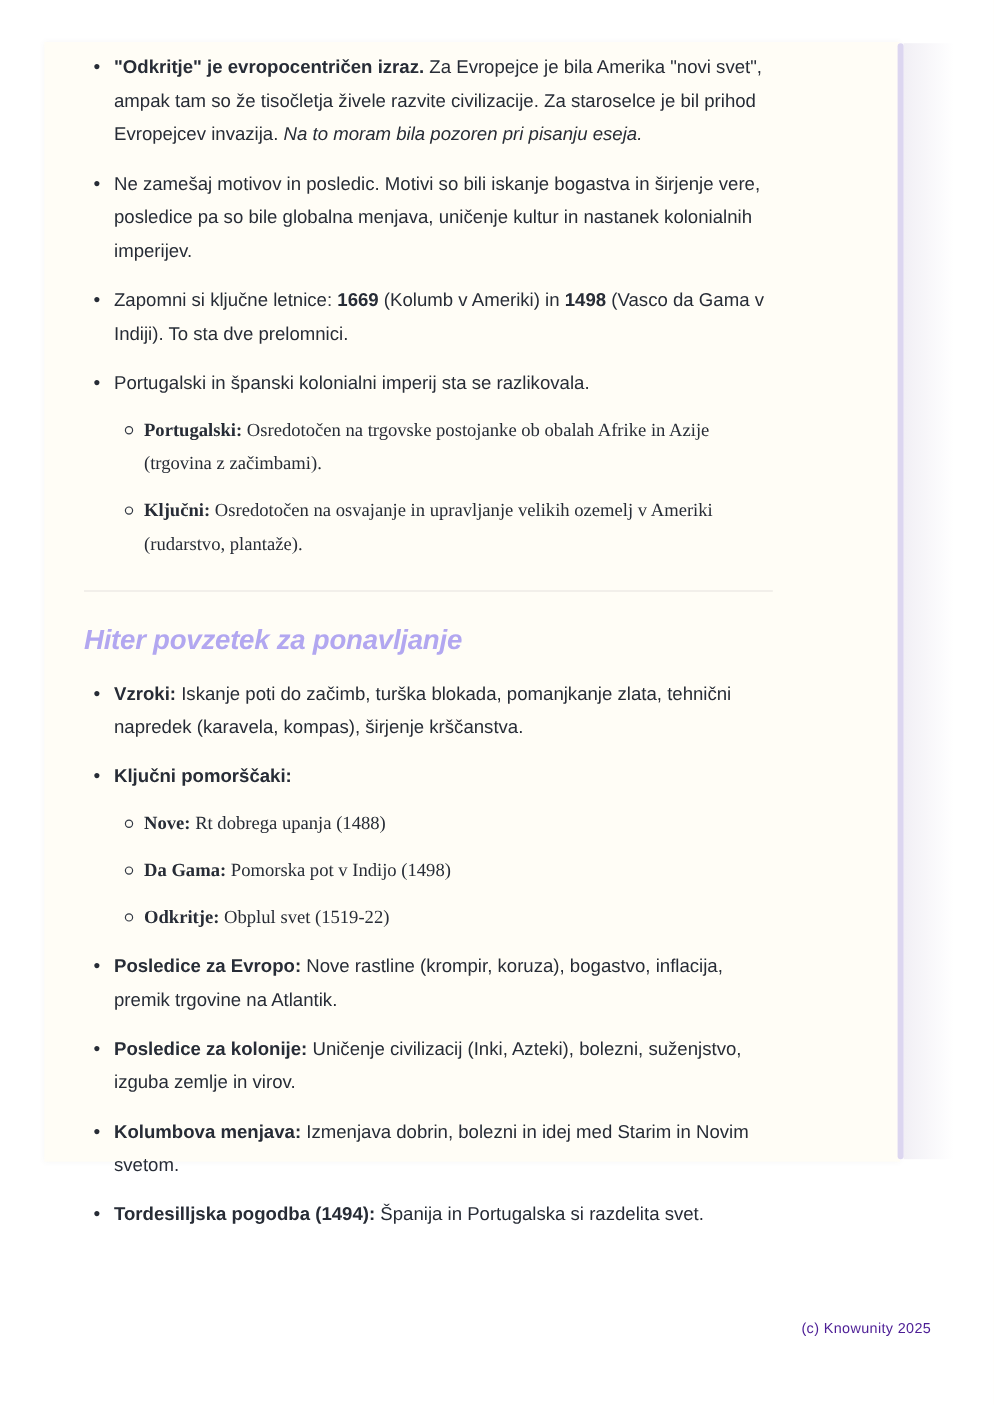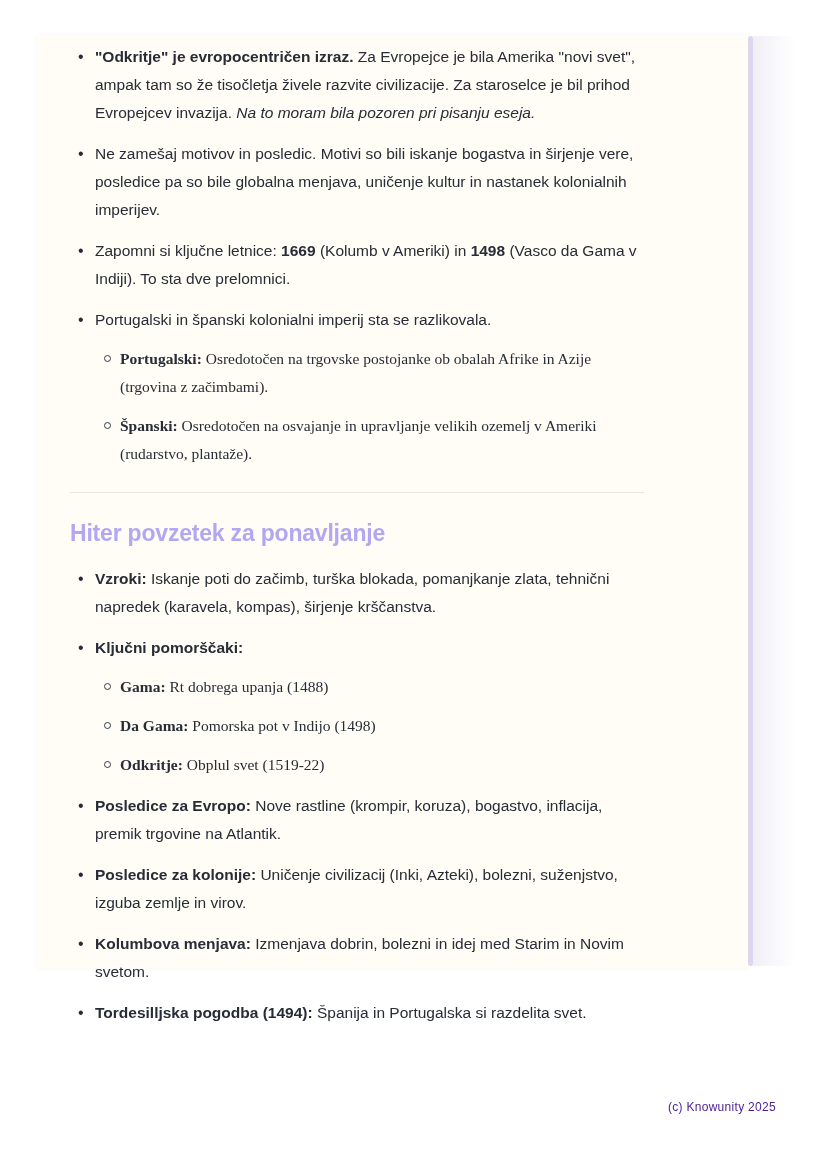--- a/index.html
+++ b/index.html
@@ -38,20 +38,21 @@
     position:absolute;left:-16px;top:10px;width:5px;height:5px;
     border:1.5px solid #343a45;border-radius:50%;box-sizing:content-box;
   }
   .b{font-weight:bold;}
   .i{font-style:italic;}
   .divider{height:1px;background:#e9e7e2;margin:24px 0 0 0;}
   h2.summary{
     margin:26px 0 18px 0;
     font-size:23px;font-weight:bold;letter-spacing:-0.2px;
     color:#b2a7f0;
+    font-style:italic;
   }
   .footer-credit{
     position:absolute;top:1100px;right:52px;
     font-size:12px;color:#4c1d95;letter-spacing:0.3px;
   }
 </style>
 </head>
 <body>
 
 <div class="page-card">
@@ -67,39 +68,39 @@
       <li class="li1">
         <span class="dot"></span><span>Zapomni si ključne letnice: </span><span class="b">1669</span><span> (Kolumb v Ameriki) in </span><span class="b">1498</span><span> (Vasco da Gama v Indiji). To sta dve prelomnici.</span>
       </li>
       <li class="li1">
         <span class="dot"></span><span>Portugalski in španski kolonialni imperij sta se razlikovala.</span>
         <ul class="sub">
           <li class="li2">
             <span class="circ"></span><span class="b">Portugalski:</span><span> Osredotočen na trgovske postojanke ob obalah Afrike in Azije (trgovina z začimbami).</span>
           </li>
           <li class="li2">
-            <span class="circ"></span><span class="b">Španski:</span><span> Osredotočen na osvajanje in upravljanje velikih ozemelj v Ameriki (rudarstvo, plantaže).</span>
+            <span class="circ"></span><span class="b">Ključni:</span><span> Osredotočen na osvajanje in upravljanje velikih ozemelj v Ameriki (rudarstvo, plantaže).</span>
           </li>
         </ul>
       </li>
     </ul>
 
     <div class="divider"></div>
 
     <h2 class="summary">Hiter povzetek za ponavljanje</h2>
 
     <ul>
       <li class="li1">
         <span class="dot"></span><span class="b">Vzroki:</span><span> Iskanje poti do začimb, turška blokada, pomanjkanje zlata, tehnični napredek (karavela, kompas), širjenje krščanstva.</span>
       </li>
       <li class="li1">
         <span class="dot"></span><span class="b">Ključni pomorščaki:</span>
         <ul class="sub">
           <li class="li2">
-            <span class="circ"></span><span class="b">Gama:</span><span> Rt dobrega upanja (1488)</span>
+            <span class="circ"></span><span class="b">Nove:</span><span> Rt dobrega upanja (1488)</span>
           </li>
           <li class="li2">
             <span class="circ"></span><span class="b">Da Gama:</span><span> Pomorska pot v Indijo (1498)</span>
           </li>
           <li class="li2">
             <span class="circ"></span><span class="b">Odkritje:</span><span> Obplul svet (1519-22)</span>
           </li>
         </ul>
       </li>
       <li class="li1">

